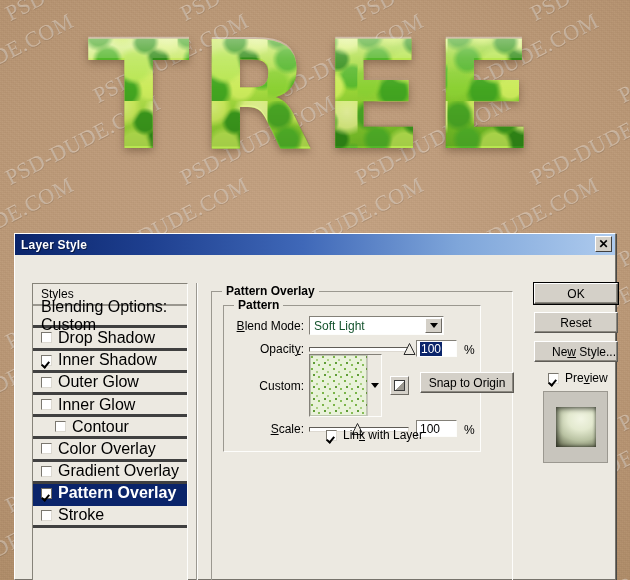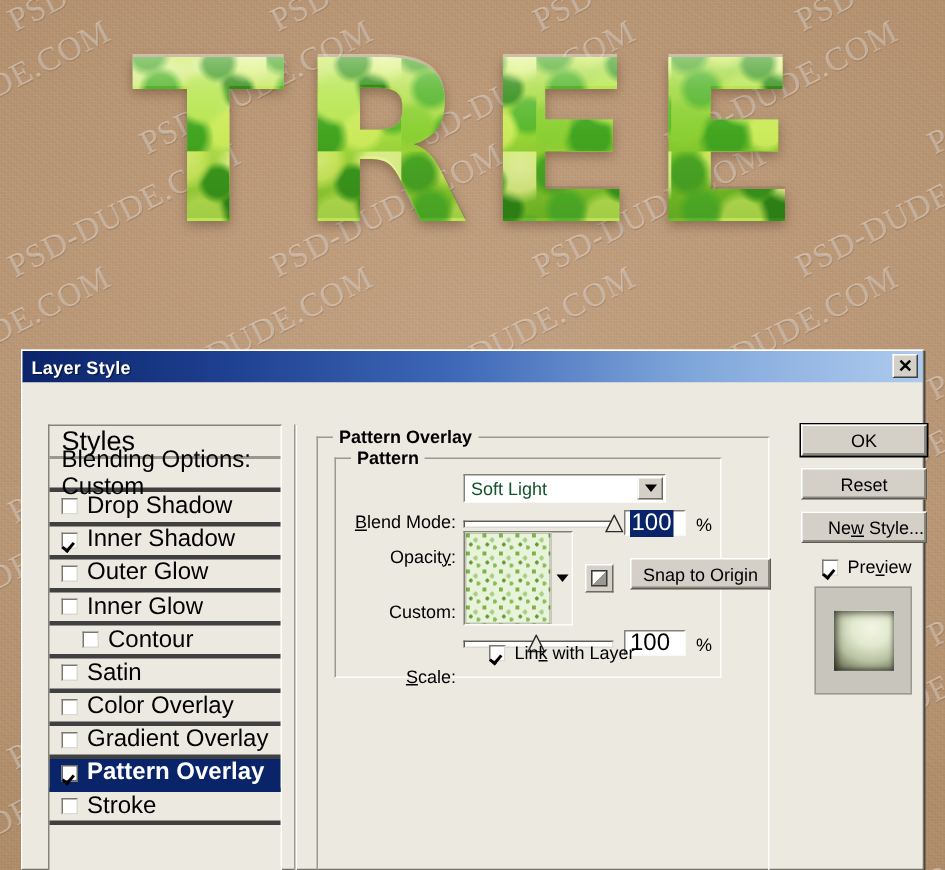--- a/index.html
+++ b/index.html
@@ -181,21 +181,21 @@
     position: relative;
     height: 22.2px;
     display: flex; align-items: center;
     padding-left: 8px;
     font-size: 16px;
     color: #000;
     border-bottom: 3px solid #404040;
     box-sizing: border-box;
     cursor: default;
   }
-  .style-row.header { font-size: 18px; border-bottom: 2px solid #9a978f; text-align: center; }
+  .style-row.header { font-size: 12px; border-bottom: 2px solid #9a978f; text-align: center; }
   .style-row.sub { padding-left: 22px; }
   .style-row.selected {
     background: #0a246a;
     color: #fff;
     font-weight: bold;
     border-bottom-color: #0a246a;
   }
   .cb {
     width: 11px; height: 11px;
     background: #fff;
@@ -244,21 +244,20 @@
   }
   #po-outer { left: 0; top: 8px; width: 302px; height: 322px; }
   #pattern-inner { left: 12px; top: 22px; width: 258px; height: 147px; }
 
   .lbl {
     position: absolute;
     font-size: 12px;
     color: #000;
     text-align: right;
     white-space: nowrap;
-    margin-top: 22px;
   }
   .ul { text-decoration: underline; text-decoration-thickness: 1px; }
 
   
   #blend-wrap {
     position: absolute;
     left: 85px; top: 10px;
     width: 135px; height: 19px;
     background: #fff;
     border: 1px solid #838078;
@@ -301,21 +300,21 @@
   .thumb-svg { position: absolute; top: 0; }
 
   .numbox {
     position: absolute;
     width: 41px; height: 17px;
     background: #fff;
     border: 1px solid #838078;
     border-right-color: #fdfdfb;
     border-bottom-color: #fdfdfb;
     box-sizing: border-box;
-    font-size: 16px;
+    font-size: 12px;
     display: flex; align-items: center;
     padding-left: 3px;
     cursor: text;
   }
   .numbox.sel > span {
     background: #0a246a; color: #fff; padding: 0 1px;
   }
   .pct { position: absolute; font-size: 12px; color: #000; }
 
   
@@ -509,24 +508,20 @@
             <div class="style-row">
               <span class="cb"></span>
               <span>Inner Glow</span>
             </div>
             <div class="style-row sub">
               <span class="cb"></span>
               <span>Contour</span>
             </div>
             <div class="style-row">
               <span class="cb"></span>
-              <span>Satin</span>
-            </div>
-            <div class="style-row">
-              <span class="cb"></span>
               <span>Color Overlay</span>
             </div>
             <div class="style-row">
               <span class="cb"></span>
               <span>Gradient Overlay</span>
             </div>
             <div class="style-row selected">
               <span class="cb checked"></span>
               <span>Pattern Overlay</span>
             </div>

